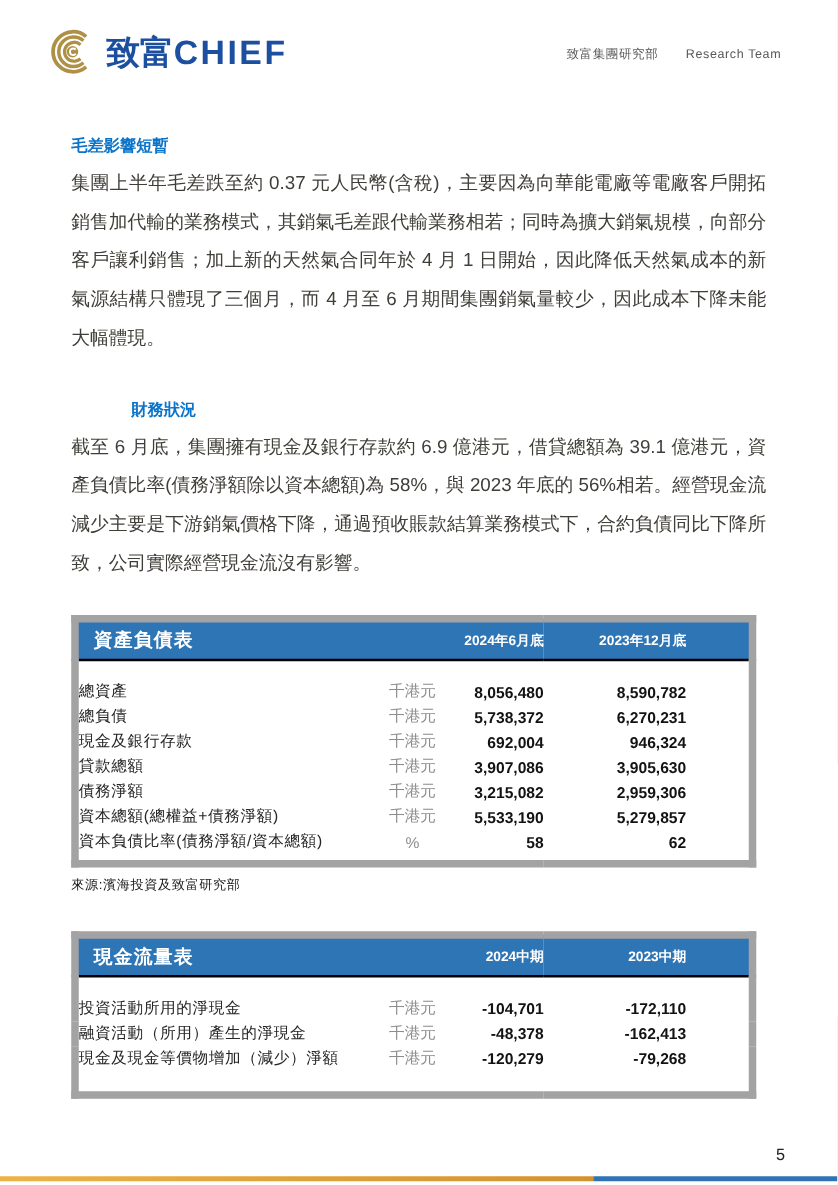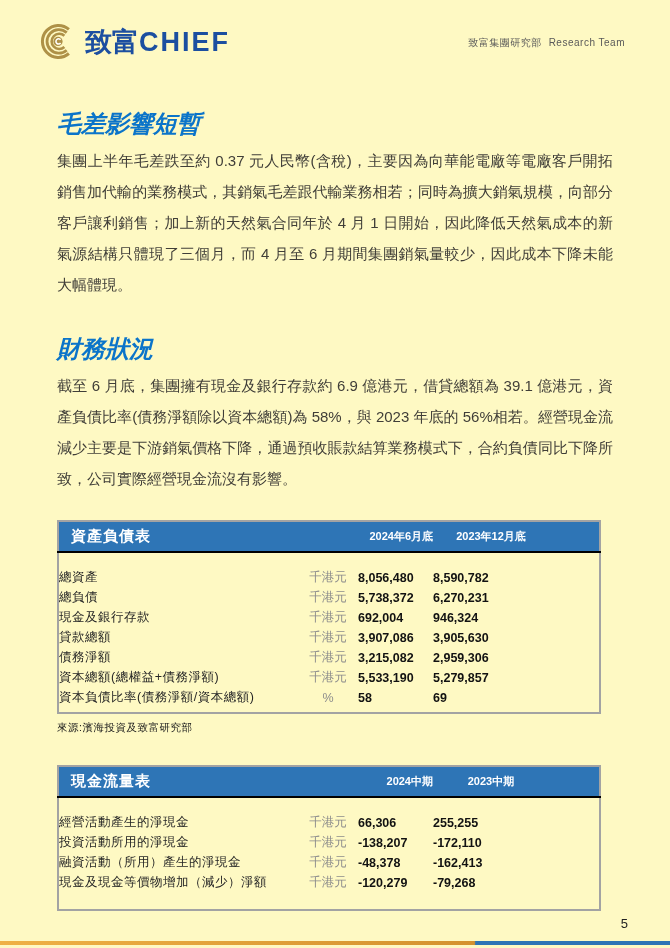--- a/index.html
+++ b/index.html
@@ -1,51 +1,51 @@
 <!DOCTYPE html>
 <html><head>
 <meta charset="utf-8">
 <style>
   * { margin:0; padding:0; box-sizing:border-box; }
   html,body { background:#e9e9e9; }
   .page {
-    width:670px; height:948px; margin:0 auto; background:#fef9c3;
+    width:670px; height:948px; margin:0 auto; background:#ffffff;
     position:relative; overflow:hidden;
     font-family:"Liberation Sans", sans-serif;
   }
   
   .header { display:flex; justify-content:space-between; align-items:flex-start;
             padding:23px 45px 0 38px; }
   .brand { display:flex; align-items:center; }
   .logo-icon { width:42px; height:38px; margin-right:5px; }
   .brand-text { font-size:27px; font-weight:bold; color:#1C4FA0; line-height:38px; }
   .brand-text .latin { letter-spacing:2px; }
   .dept { margin-top:13px; font-size:10px; color:#595959; }
   .dept span { letter-spacing:0.5px; }
-  .dept .team { margin-left:7px; }
+  .dept .team { margin-left:22px; }
   
   .content { padding:0 57px 0 57px; }
-  .section-heading { color:#0B74C9; font-size:24px; font-weight:bold;font-style:italic; }
+  .section-heading { color:#0B74C9; font-size:13px; font-weight:bold; }
   .heading-1 { margin-top:47px; }
-  .heading-2 { margin-top:33px; }
+  .heading-2 { margin-top:33px;margin-left:48px; }
   .body-p { font-size:15px; line-height:31px; color:#403E38; text-align:justify; margin-top:5px; }
   .body-p.gap { margin-top:30px; }
   
-  .data-table { width:542px; border-collapse:collapse; border:2px solid #a3a3a3;
+  .data-table { width:542px; border-collapse:collapse; border:6px solid #a3a3a3;
                 table-layout:fixed; margin-top:26px; }
   .data-table.second { margin-top:30px; }
   .data-table thead th { background:#2E75B6; color:#fff; border-bottom:2px solid #000; }
   .t-title { text-align:left; padding:5px 0 5px 12px; font-size:15px; font-weight:bold;
              letter-spacing:1px; white-space:nowrap; }
   .t-col { text-align:right; font-size:11px; font-weight:bold; white-space:nowrap; padding:5px 0;margin-top:16px; }
-  .t-col.last { padding-right:50px;text-align:center; }
+  .t-col.last { padding-right:50px; }
   .data-table tbody td { font-size:12.5px; padding:1.5px 0; white-space:nowrap; }
   td.label { padding-left:12px; color:#262626; letter-spacing:0.5px; }
   td.unit  { color:#8C8C8C; text-align:center; font-size:12px;margin-top:16px; }
-  td.num   { font-weight:bold; color:#121212; }
+  td.num   { text-align:right; font-weight:bold; color:#121212; }
   td.num.last { padding-right:50px; }
   .data-table tbody tr:first-child td { padding-top:16px; }
   .data-table tbody tr:last-child td { padding-bottom:6px; }
   .data-table.second tbody tr:last-child td { padding-bottom:18px; }
   .source-note { font-size:10.5px; color:#1a1a1a; margin-top:7px; letter-spacing:0.5px; }
   
   .page-number { position:absolute; right:42px; bottom:17px; font-size:13px; color:#222; }
   .footer-bar { position:absolute; left:0; right:0; bottom:3px; height:4px;
     background:linear-gradient(90deg,#EFB145 0%,#D4922E 70.8%,#2E74B5 71%,#2E74B5 100%); }
 </style>
@@ -126,21 +126,21 @@
         <tr>
           <td class="label">資本總額(總權益+債務淨額)</td>
           <td class="unit">千港元</td>
           <td class="num">5,533,190</td>
           <td class="num last">5,279,857</td>
         </tr>
         <tr>
           <td class="label">資本負債比率(債務淨額/資本總額)</td>
           <td class="unit">%</td>
           <td class="num">58</td>
-          <td class="num last">69</td>
+          <td class="num last">62</td>
         </tr>
       </tbody>
     </table>
     <div class="source-note">來源:濱海投資及致富研究部</div>
 
     <table class="data-table second">
       <colgroup>
           <col style="width:240px">
           <col style="width:60px">
           <col style="width:75px">
@@ -148,29 +148,23 @@
         </colgroup>
       <thead>
         <tr>
           <th class="t-title" colspan="2">現金流量表</th>
           <th class="t-col">2024中期</th>
           <th class="t-col last">2023中期</th>
         </tr>
       </thead>
       <tbody>
         <tr>
-          <td class="label">經營活動產生的淨現金</td>
-          <td class="unit">千港元</td>
-          <td class="num">66,306</td>
-          <td class="num last">255,255</td>
-        </tr>
-        <tr>
           <td class="label">投資活動所用的淨現金</td>
           <td class="unit">千港元</td>
-          <td class="num">-138,207</td>
+          <td class="num">-104,701</td>
           <td class="num last">-172,110</td>
         </tr>
         <tr>
           <td class="label">融資活動（所用）產生的淨現金</td>
           <td class="unit">千港元</td>
           <td class="num">-48,378</td>
           <td class="num last">-162,413</td>
         </tr>
         <tr>
           <td class="label">現金及現金等價物增加（減少）淨額</td>

